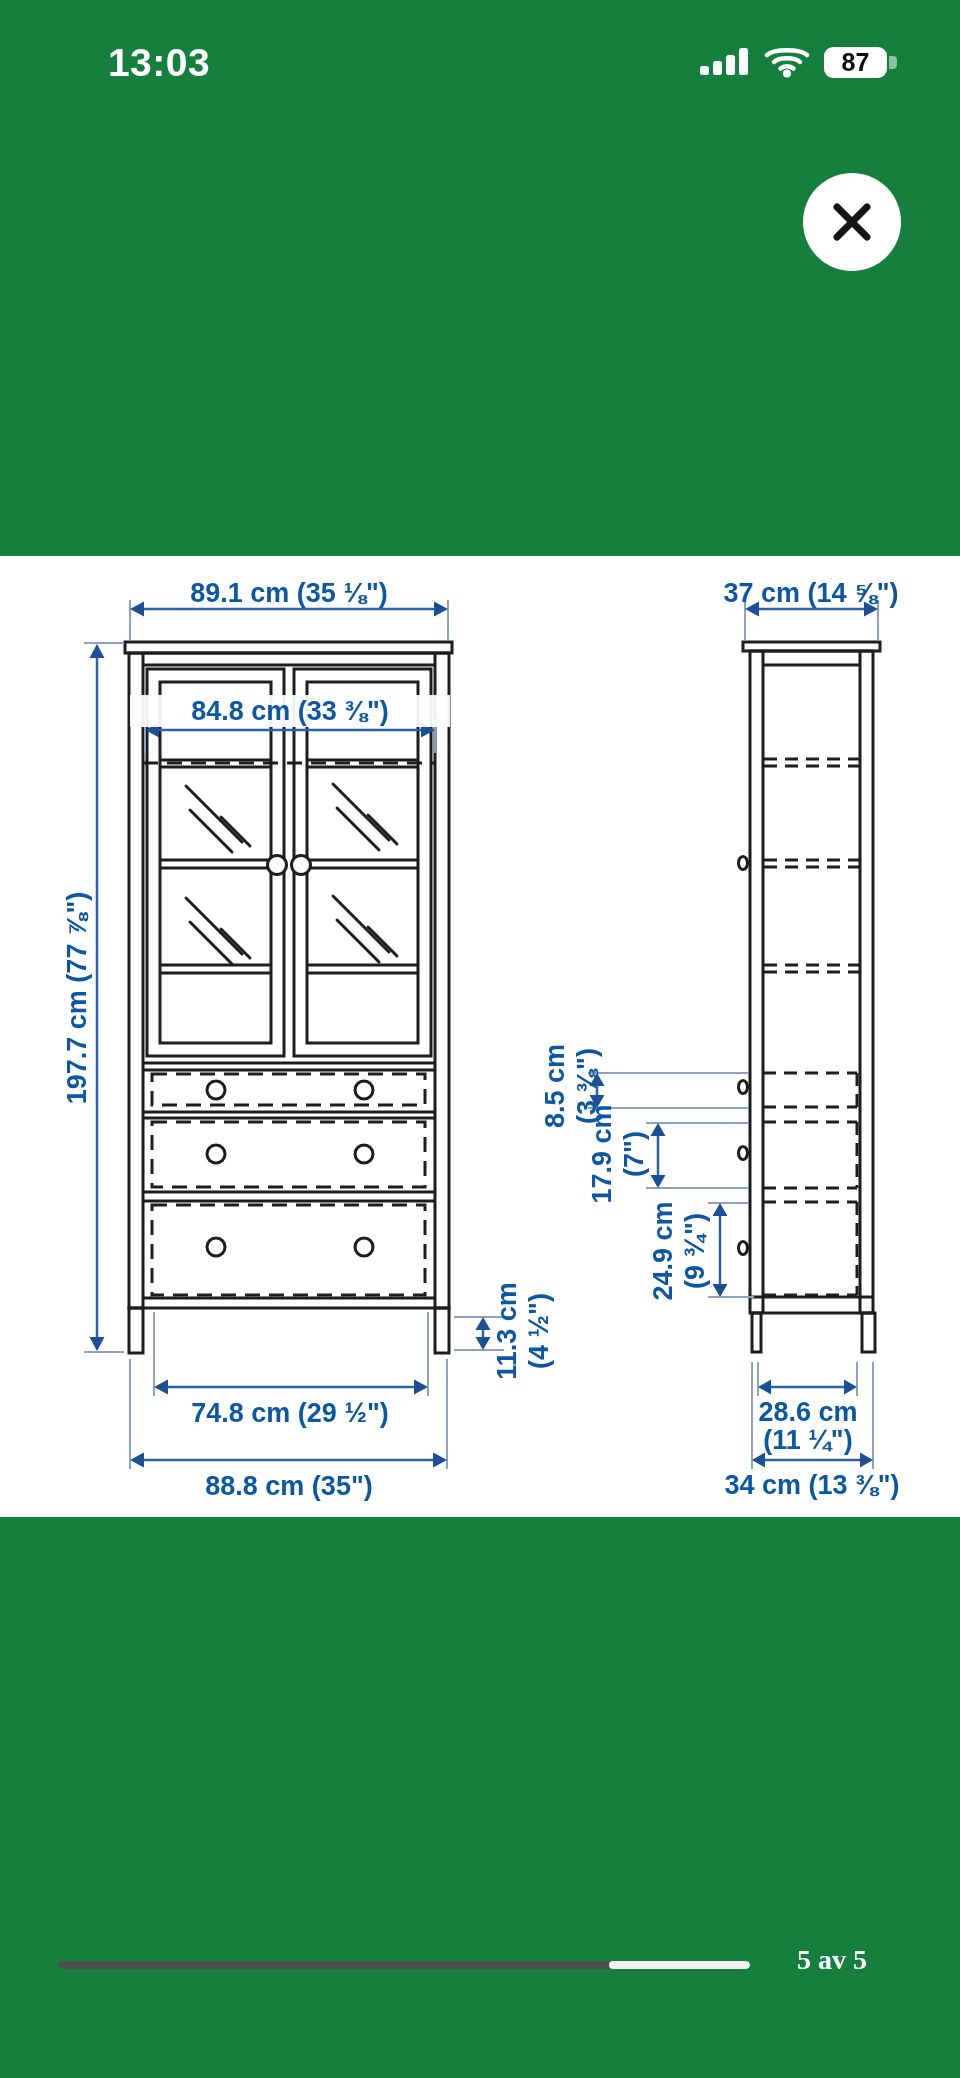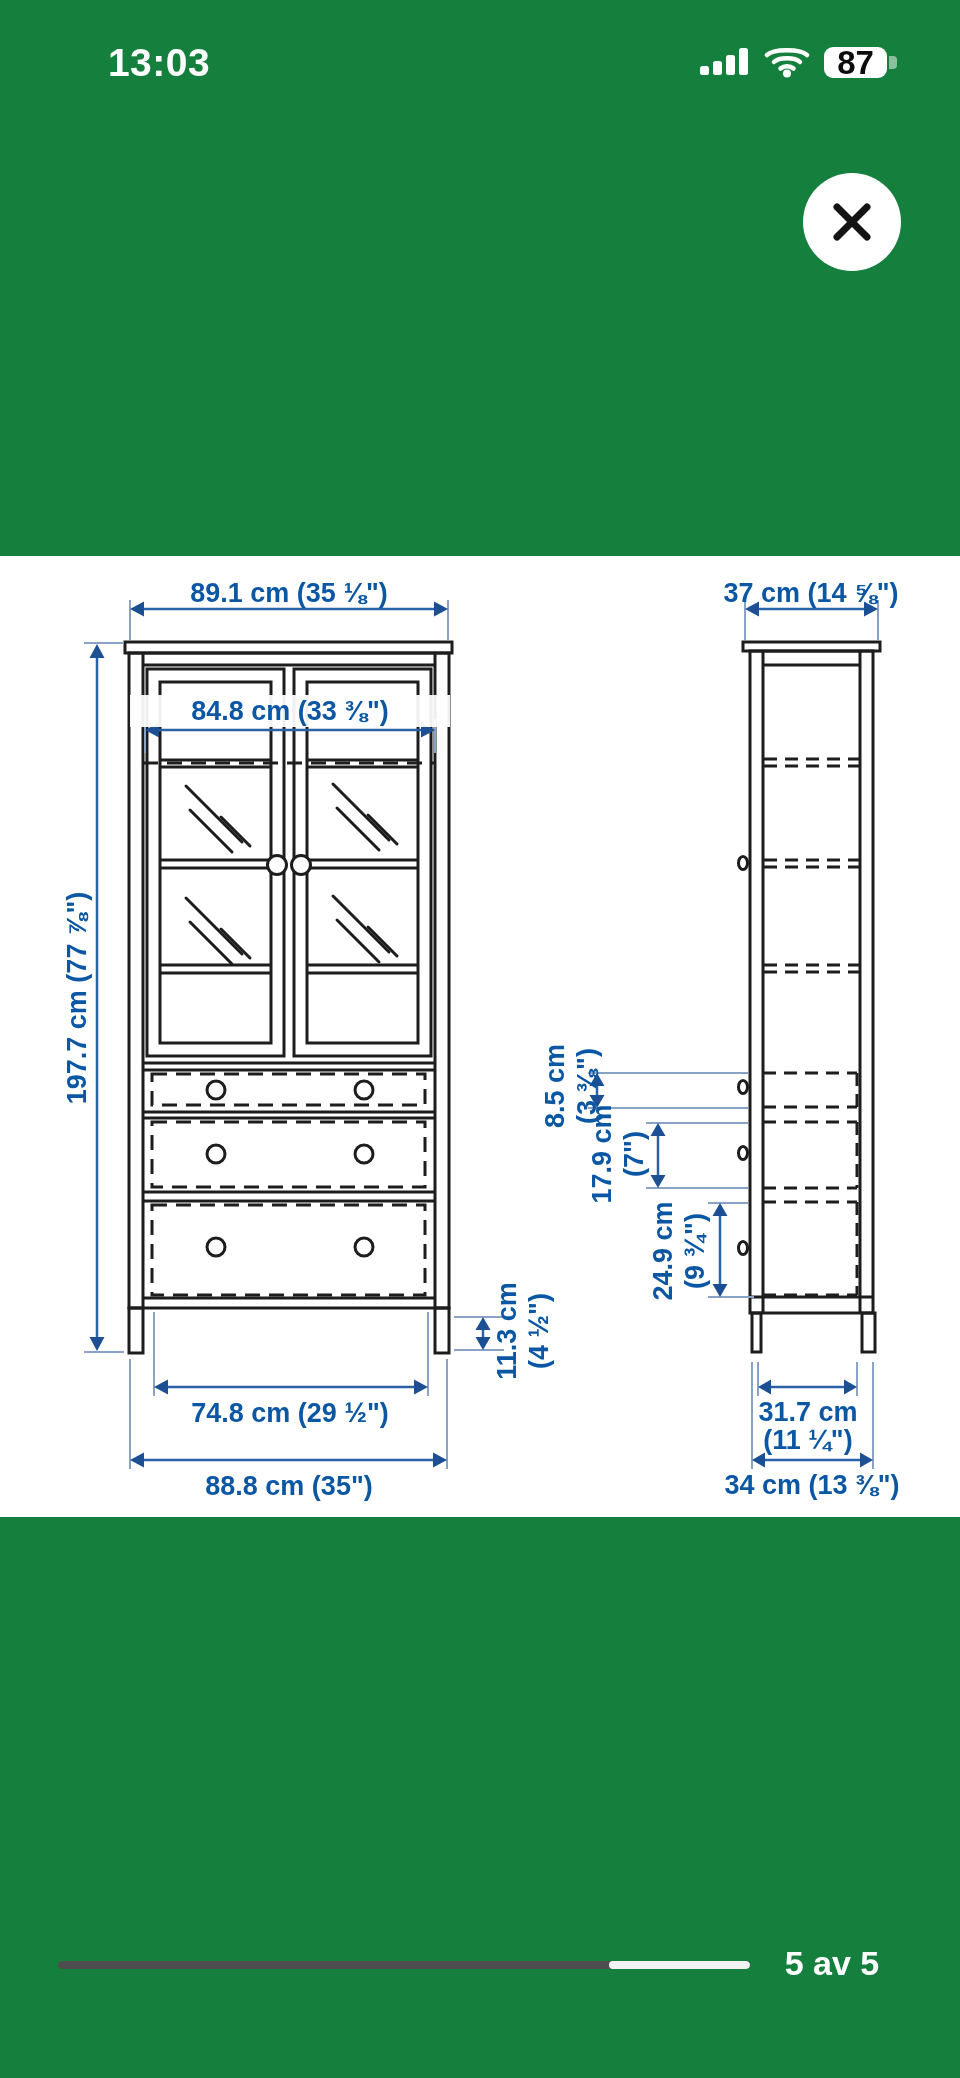--- a/index.html
+++ b/index.html
@@ -13,21 +13,21 @@
     position:absolute;left:97px;top:41px;width:124px;height:44px;
     color:#ffffff;font-size:39px;font-weight:700;text-align:center;letter-spacing:.5px;
   }
   .sig-svg{position:absolute;left:700px;top:44px;}
   .wifi-svg{position:absolute;left:764px;top:46px;}
   .battery-body{
     position:absolute;left:824px;top:47px;width:63px;height:31px;
     background:#ffffff;border-radius:9px;
     display:flex;align-items:center;justify-content:center;
   }
-  .battery-body span{color:#0c0c0c;font-size:33px;font-weight:700;}
+  .battery-body span{color:#0c0c0c;font-size:25px;font-weight:700;}
   .battery-nub{
     position:absolute;left:889px;top:56px;width:8px;height:13px;
     background:rgba(255,255,255,.5);border-radius:0 4px 4px 0;
   }
   
   .close-btn{
     position:absolute;left:803px;top:173px;width:98px;height:98px;border-radius:50%;
     background:#ffffff;border:none;display:flex;align-items:center;justify-content:center;
     cursor:pointer;padding:0;
   }
@@ -46,21 +46,21 @@
   .progress-track{
     position:absolute;left:58px;top:1961px;width:692px;height:8px;
     background:#4e4e4e;border-radius:4px;overflow:hidden;cursor:pointer;
   }
   .progress-fill{
     position:absolute;right:0;top:0;height:100%;width:20.4%;
     background:#f2f2f2;border-radius:4px;
   }
   .page-indicator{
     position:absolute;left:772px;top:1944px;width:120px;height:44px;
-    color:#ffffff;font-size:34px;font-weight:700;text-align:center;
+    color:#ffffff;font-size:28px;font-weight:700;text-align:center;font-family:Liberation Serif, serif;
   }
 </style>
 </head>
 <body>
 
 <div class="screen">
 
   <div>
     <div class="status-time">13:03</div>
 
@@ -286,21 +286,21 @@
 (3 ⅜")</div>
     <div class="dim-label dim-vertical" style="left:548px;top:566px;width:140px;height:64px;">17.9 cm
 (7")</div>
     <div class="dim-label dim-vertical" style="left:609px;top:663px;width:140px;height:64px;">24.9 cm
 (9 ¾")</div>
     <div class="dim-label dim-vertical" style="left:453px;top:743px;width:140px;height:64px;">11.3 cm
 (4 ½")</div>
 
     <div class="dim-label" style="left:130px;top:841px;width:320px;">74.8 cm (29 ½")</div>
     <div class="dim-label" style="left:129px;top:914px;width:320px;">88.8 cm (35")</div>
-    <div class="dim-label" style="left:698px;top:842px;width:220px;line-height:28px;">31.7 cm
+    <div class="dim-label" style="left:698px;top:842px;width:220px;line-height:28px;">28.6 cm
 (11 ¼")</div>
     <div class="dim-label" style="left:692px;top:913px;width:240px;">34 cm (13 ⅜")</div>
   </div>
 
   <div class="progress-track">
     <div class="progress-fill"></div>
   </div>
   <div class="page-indicator">5 av 5</div>
 
 </div>

